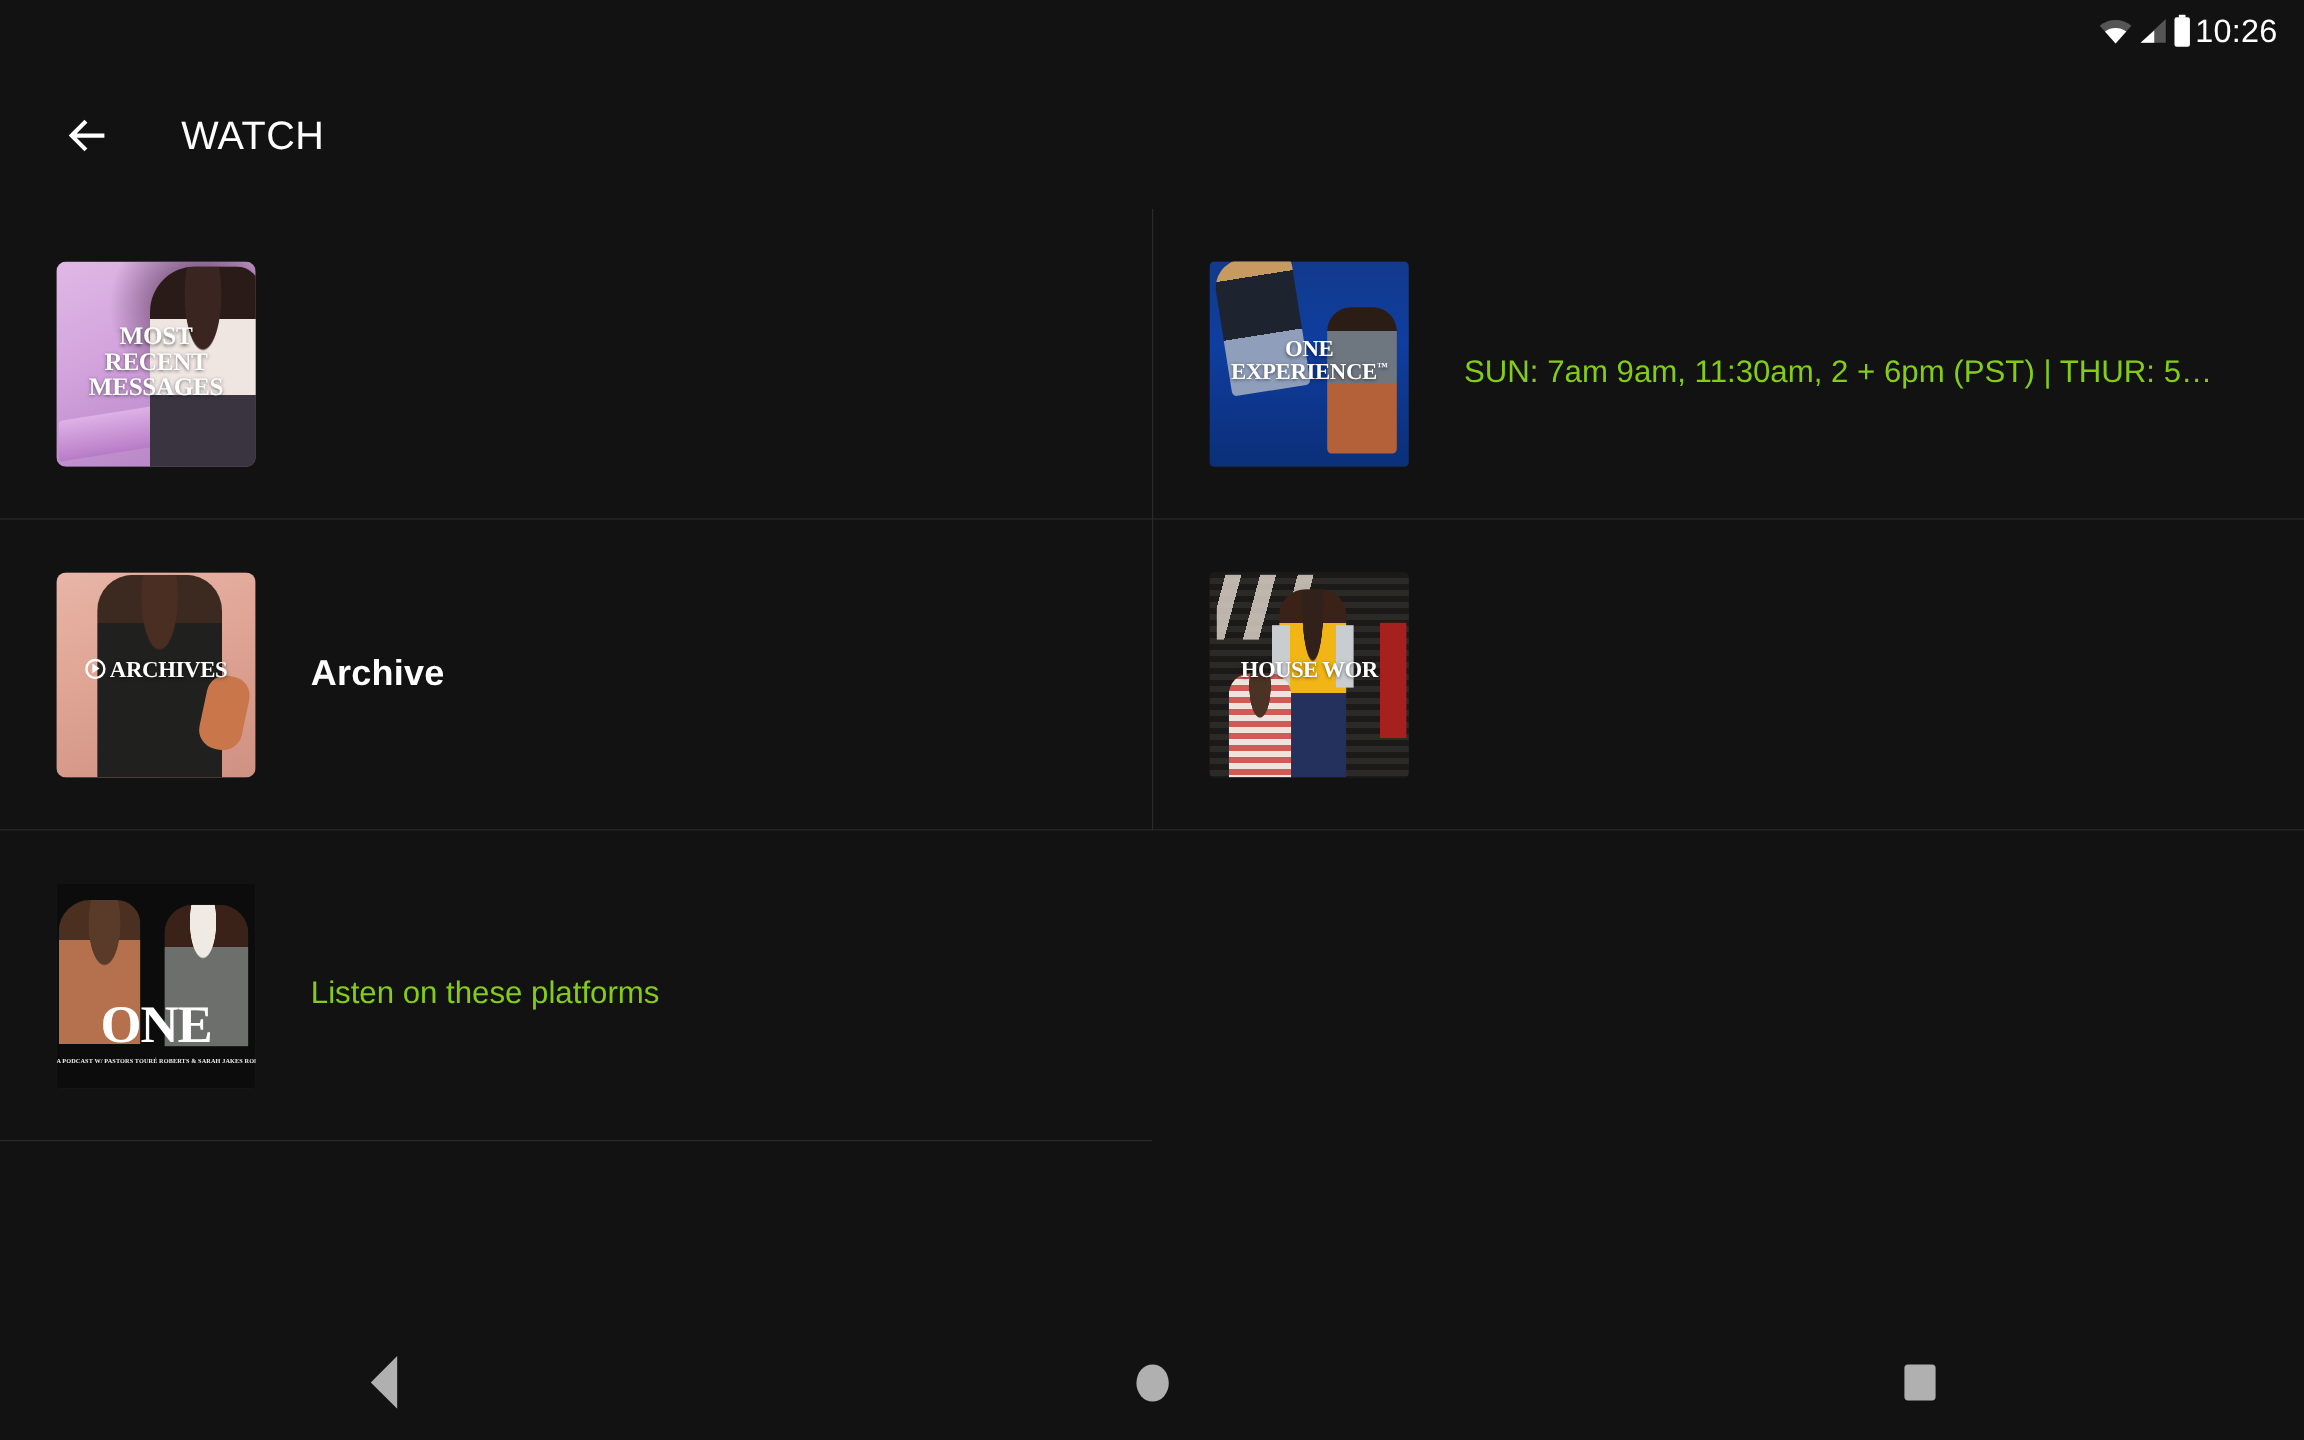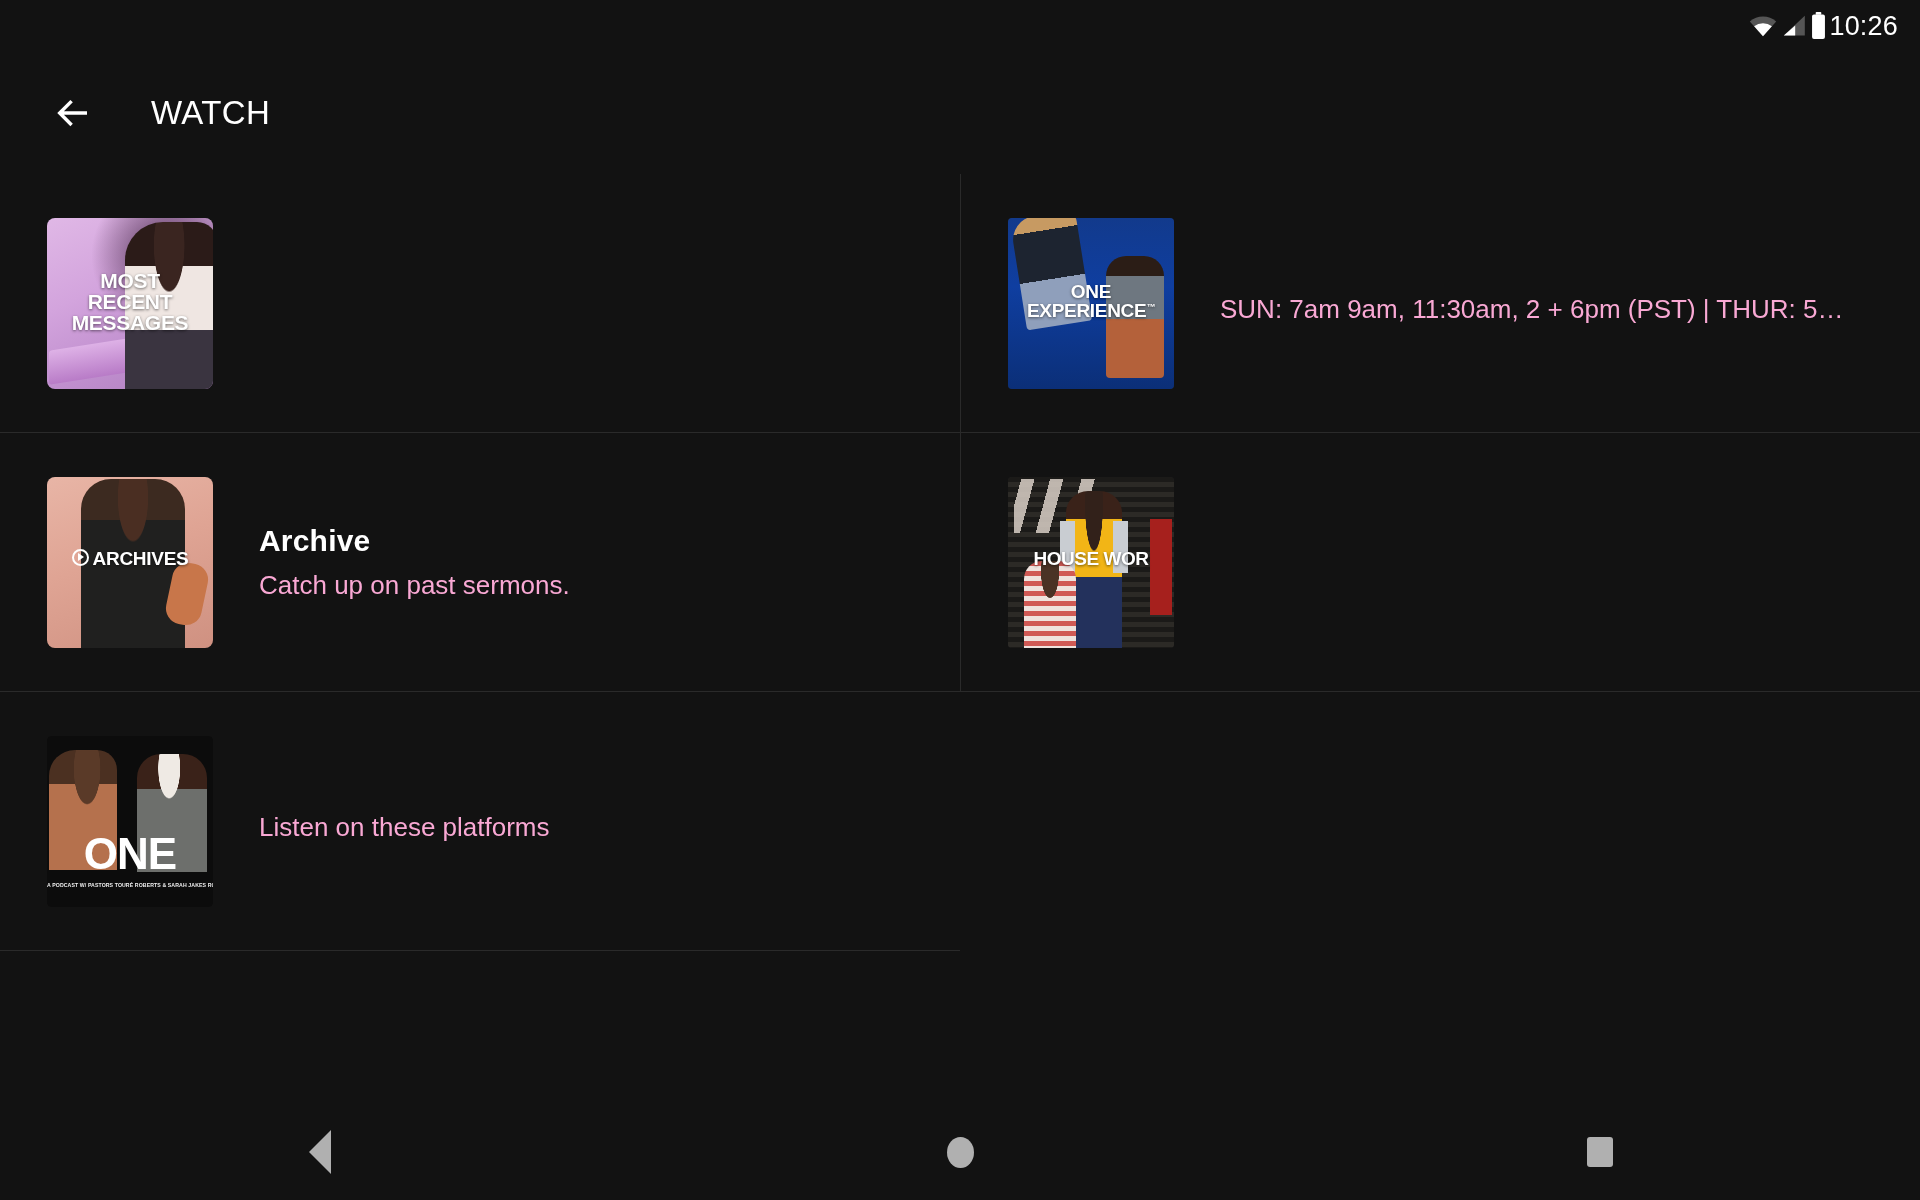--- a/index.html
+++ b/index.html
@@ -69,27 +69,27 @@
     display:flex; flex-direction:column; justify-content:center;
     overflow:hidden;
     padding-right:26px;
     flex:1 1 auto;
   }
   .cell-title{
     color:#ffffff; font-size:30px; font-weight:bold;
     letter-spacing:.2px; white-space:nowrap;
   }
   .cell-sub{
-    color:#f9a8d4; font-size:26px; font-weight:400;
+    color:#84cc16; font-size:26px; font-weight:400;
     margin-top:12px;
     white-space:nowrap; overflow:hidden; text-overflow:ellipsis;
   }
 
   
-  .art{ position:absolute; inset:0; }
+  .art{ position:absolute; inset:0;font-family:Liberation Serif, serif; }
   .art-label{
     position:absolute; left:0; width:100%;
     text-align:center; color:#fff; font-weight:bold;
     text-shadow:0 1px 3px rgba(0,0,0,.55);
     line-height:1.02; letter-spacing:-0.3px;
   }
 
   
   .art-mrm{
     background:
@@ -311,21 +311,20 @@
         <div class="art-label">
           <span class="play-circle">
               <i></i>
             </span>
           <span>ARCHIVES</span>
         </div>
       </div>
     </div>
     <div class="cell-text">
       <div class="cell-title">Archive</div>
-      <div class="cell-sub">Catch up on past sermons.</div>
     </div>
   </div>
 
   <div class="cell col-right">
     <div class="thumb square">
       <div class="art art-hw">
         <div class="letters"></div>
         <div class="red"></div>
         <div class="man"></div>
         <div class="vest"></div>

